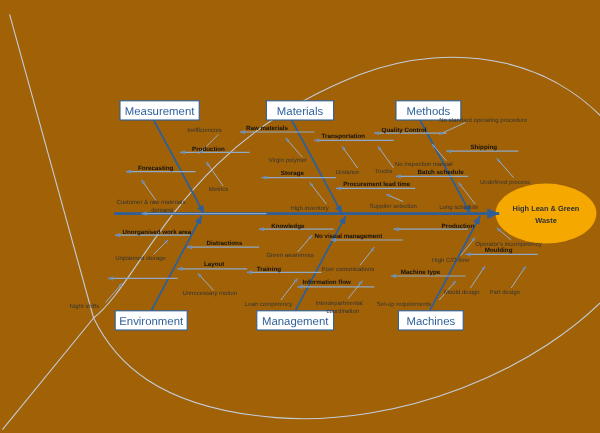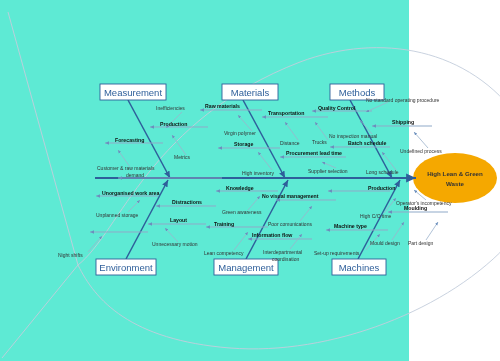--- a/index.html
+++ b/index.html
@@ -1,18 +1,18 @@
 <!DOCTYPE html>
 <html><head>
 <meta charset="utf-8">
 <style>
   html,body{margin:0;padding:0;background:#ffffff;}
   body{width:500px;height:361px;overflow:hidden;
        font-family:"Liberation Sans","DejaVu Sans",sans-serif;}
-  #stage{position:relative;width:409px;height:361px;background:#5eead4;}
+  #stage{position:relative;width:500px;height:361px;background:#a16207;}
   svg#diagram{position:absolute;left:0;top:0;width:500px;height:361px;}
   .cat-label{font-size:9.5px;fill:#2e5f9a;font-family:"Liberation Sans",sans-serif;}
   .cause-label{font-size:5.2px;font-weight:bold;fill:#111111;font-family:"Liberation Sans",sans-serif;}
   .sub-label{font-size:5px;fill:#333333;font-family:"Liberation Sans",sans-serif;}
   .head-label{font-size:6.2px;font-weight:bold;fill:#333333;font-family:"Liberation Sans",sans-serif;}
 </style>
 </head>
 <body>
 
 <div id="stage">

